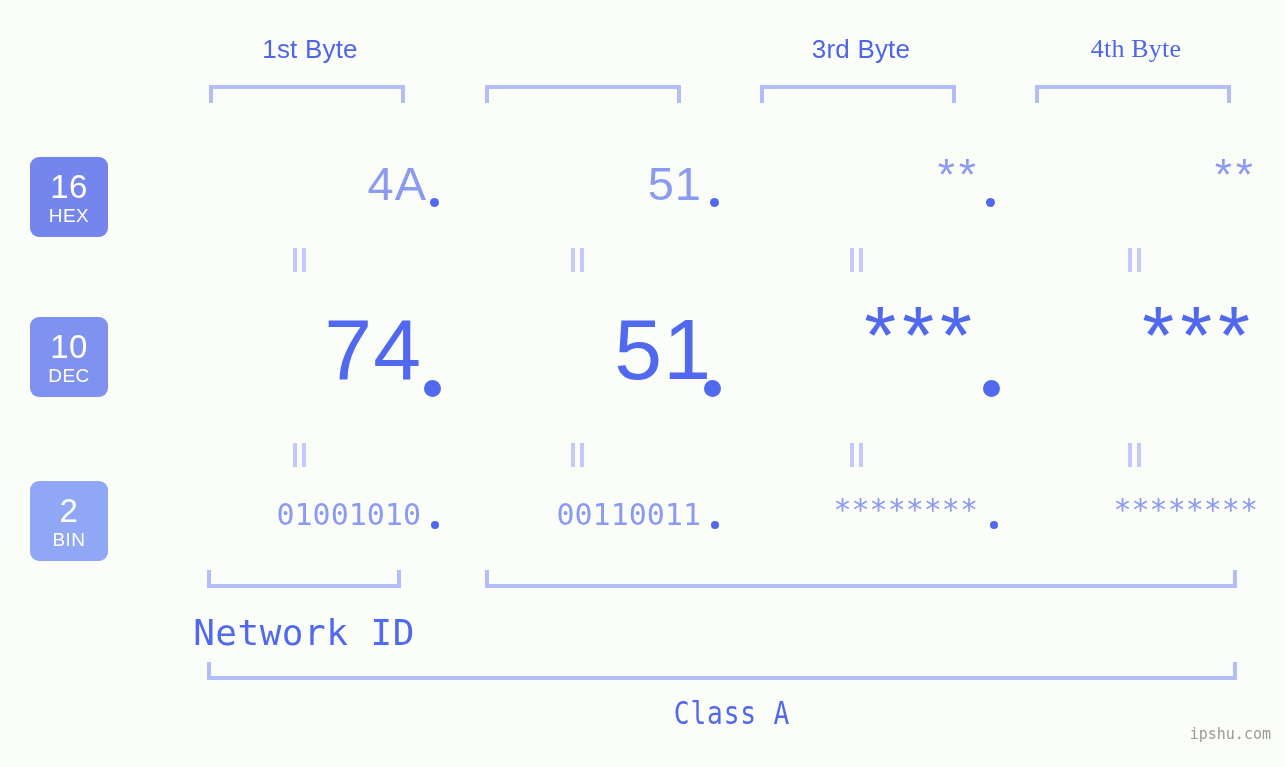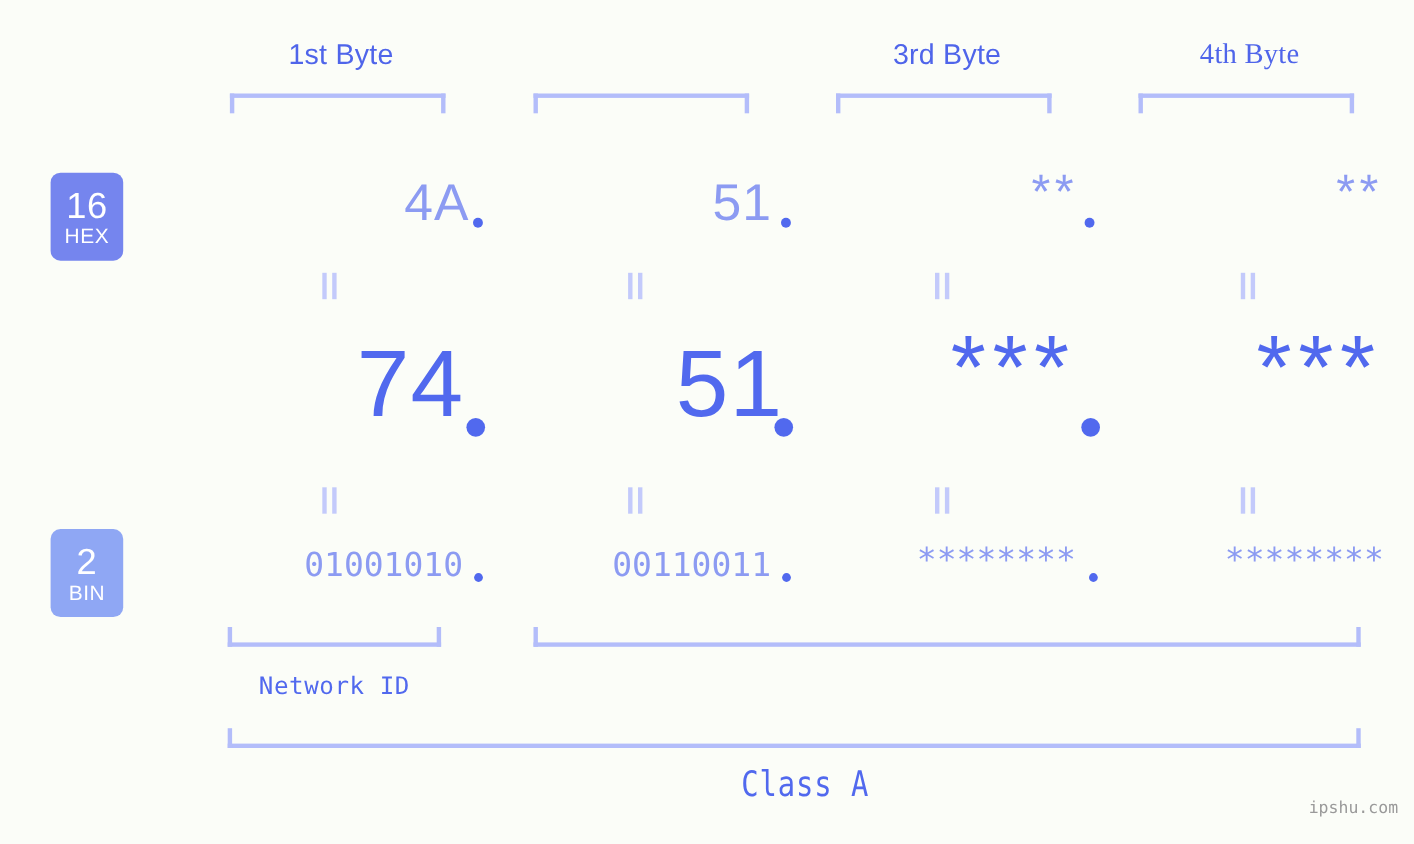--- a/index.html
+++ b/index.html
@@ -40,22 +40,22 @@
     height: 18px;
     border-top: 4px solid #b3bdfa;
     border-left: 4px solid #b3bdfa;
     border-right: 4px solid #b3bdfa;
     box-sizing: border-box;
   }
 
   
   .badge {
     position: absolute;
-    left: 46px;
-    width: 66px;
+    left: 30px;
+    width: 78px;
     height: 80px;
     border-radius: 9px;
     color: #ffffff;
     display: flex;
     flex-direction: column;
     align-items: center;
     justify-content: center;
     line-height: 1;
   }
   .badge .num {
@@ -152,21 +152,21 @@
     border-bottom: 4px solid #b3bdfa;
     border-left: 4px solid #b3bdfa;
     border-right: 4px solid #b3bdfa;
     box-sizing: border-box;
   }
 
   
   .id-label {
     position: absolute;
     text-align: center;
-    font-size: 22px;
+    font-size: 36px;
     color: #5169ee;
     font-family: "DejaVu Sans Mono", monospace;
     white-space: nowrap;
     letter-spacing: 0.5px;
   }
   .class-label {
     position: absolute;
     text-align: center;
     font-size: 32px;
     color: #5169ee;
@@ -197,20 +197,24 @@
   <div class="byte-label" style="left:1016px;font-family:Liberation Serif, serif;">4th Byte</div>
 
   <div class="top-bracket" style="left:209px; width:196px;"></div>
   <div class="top-bracket" style="left:485px; width:196px;"></div>
   <div class="top-bracket" style="left:760px; width:196px;"></div>
   <div class="top-bracket" style="left:1035px; width:196px;"></div>
 
   <div class="badge" style="top:157px; background:#7585ee;">
     <span class="num">16</span>
     <span class="nm">HEX</span>
+  </div>
+  <div class="badge" style="top:317px; background:#8092ef;">
+    <span class="num">10</span>
+    <span class="nm">DEC</span>
   </div>
   <div class="badge" style="top:481px; background:#8fa7f4;">
     <span class="num">2</span>
     <span class="nm">BIN</span>
   </div>
 
   <div class="hex-row">
     <div class="cell" style="left:187px;">4A</div>
     <div class="cell" style="left:462px;">51</div>
     <div class="cell stars" style="left:740px;">**</div>

